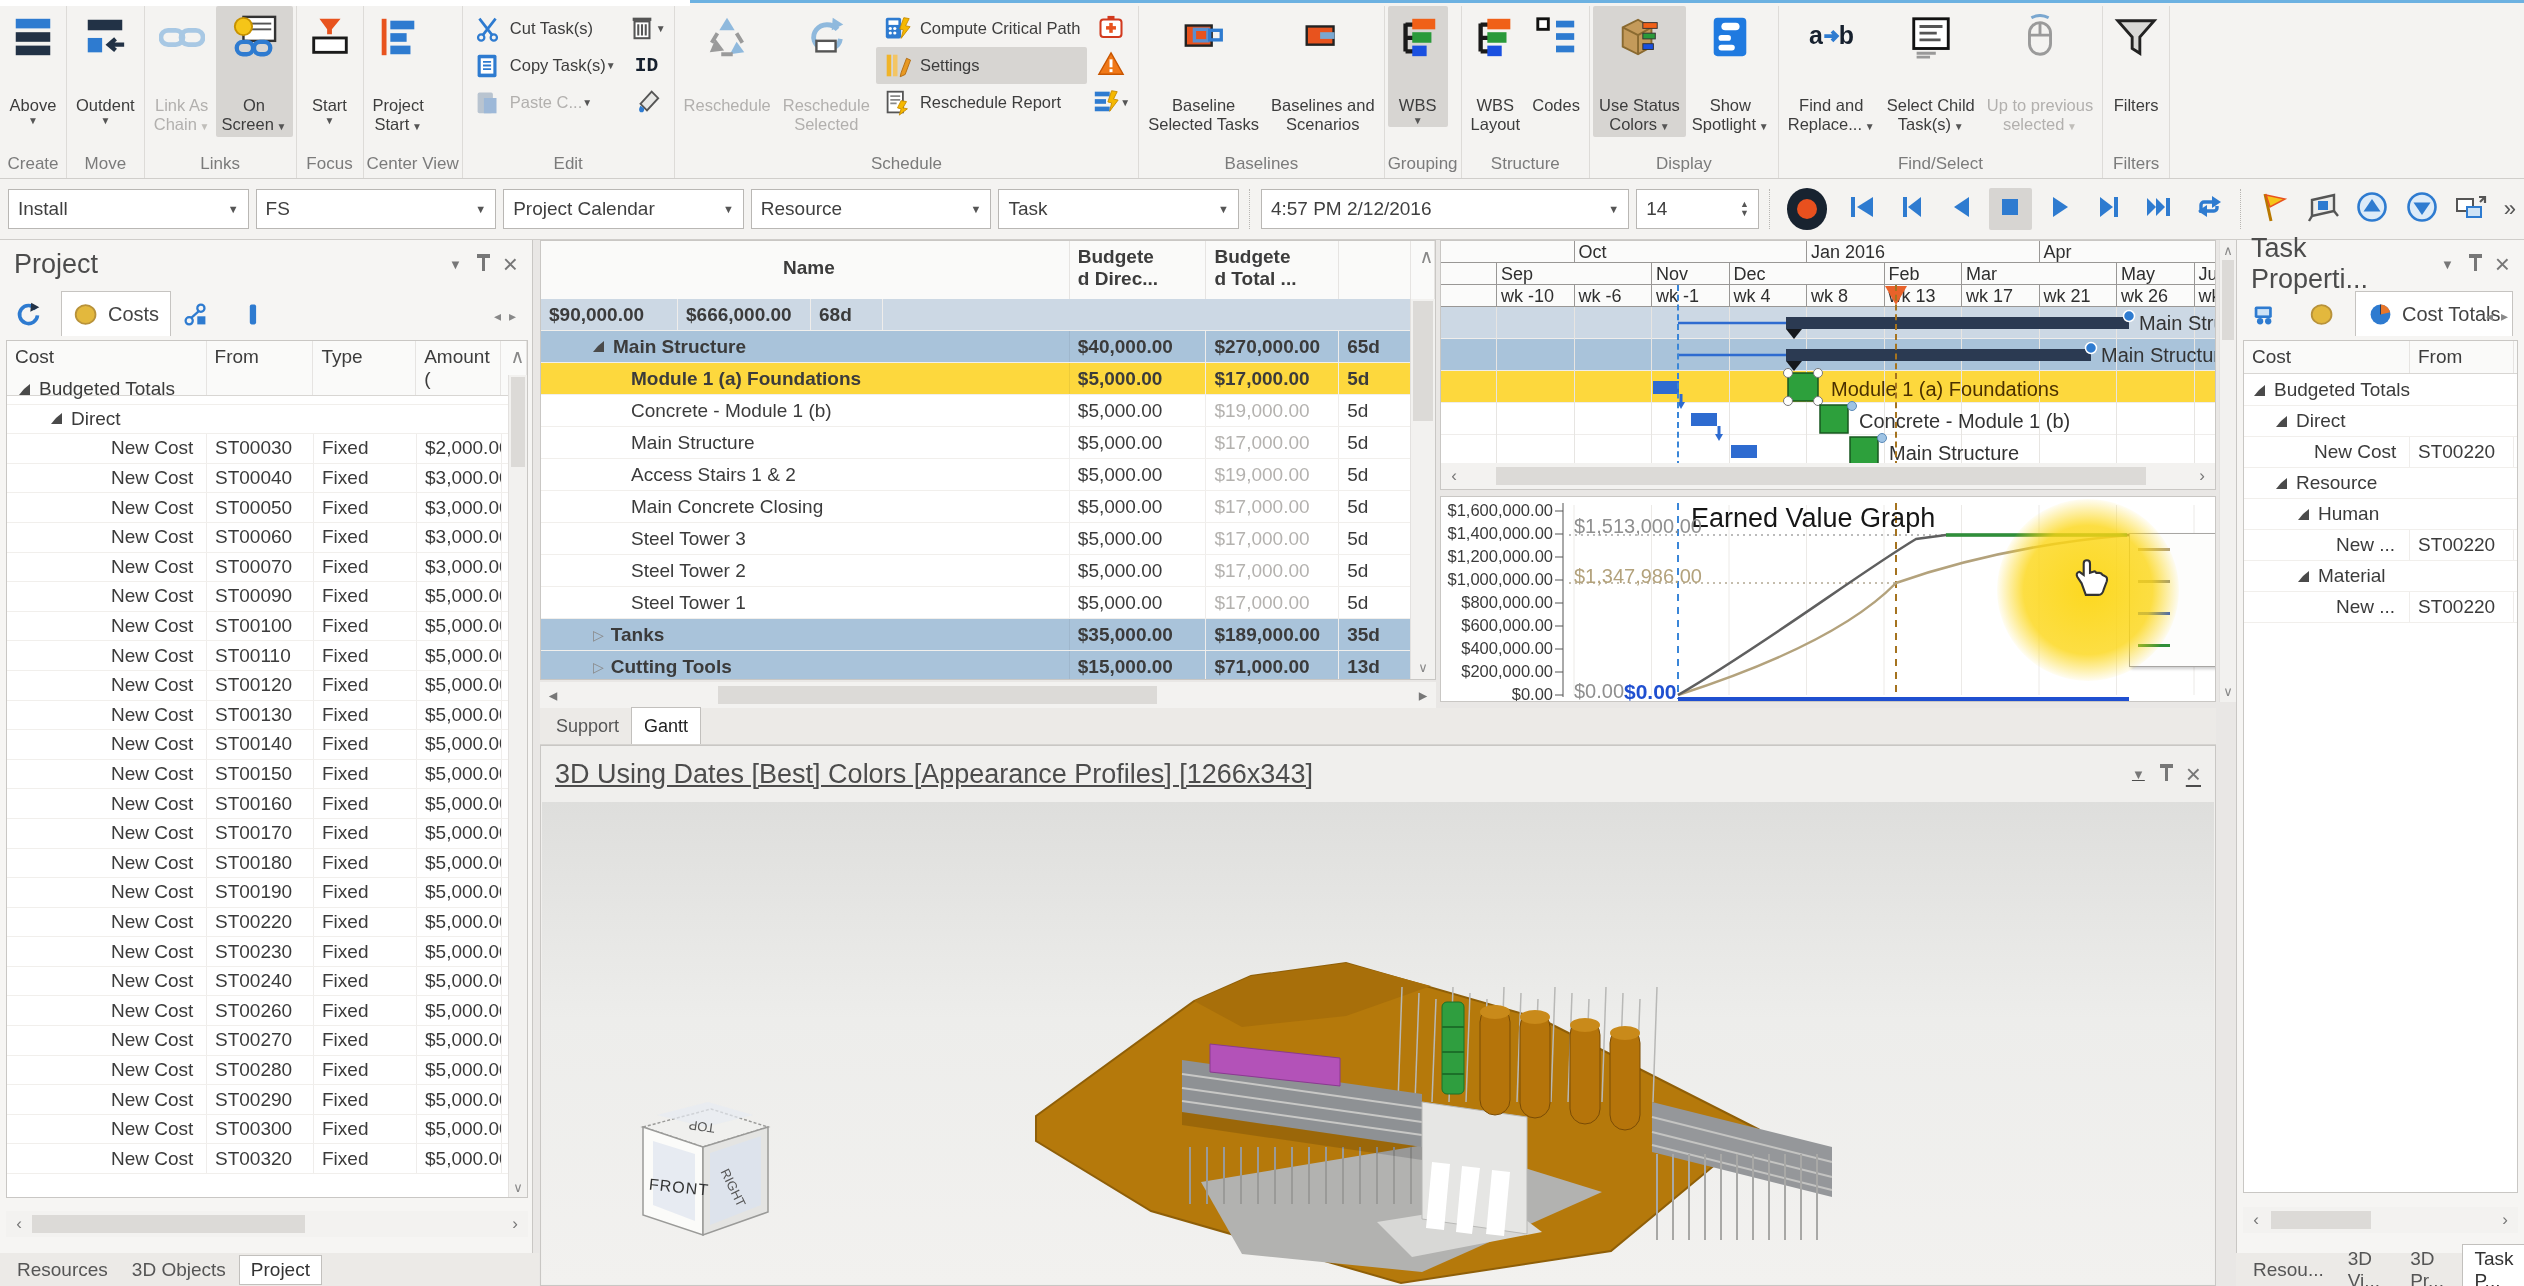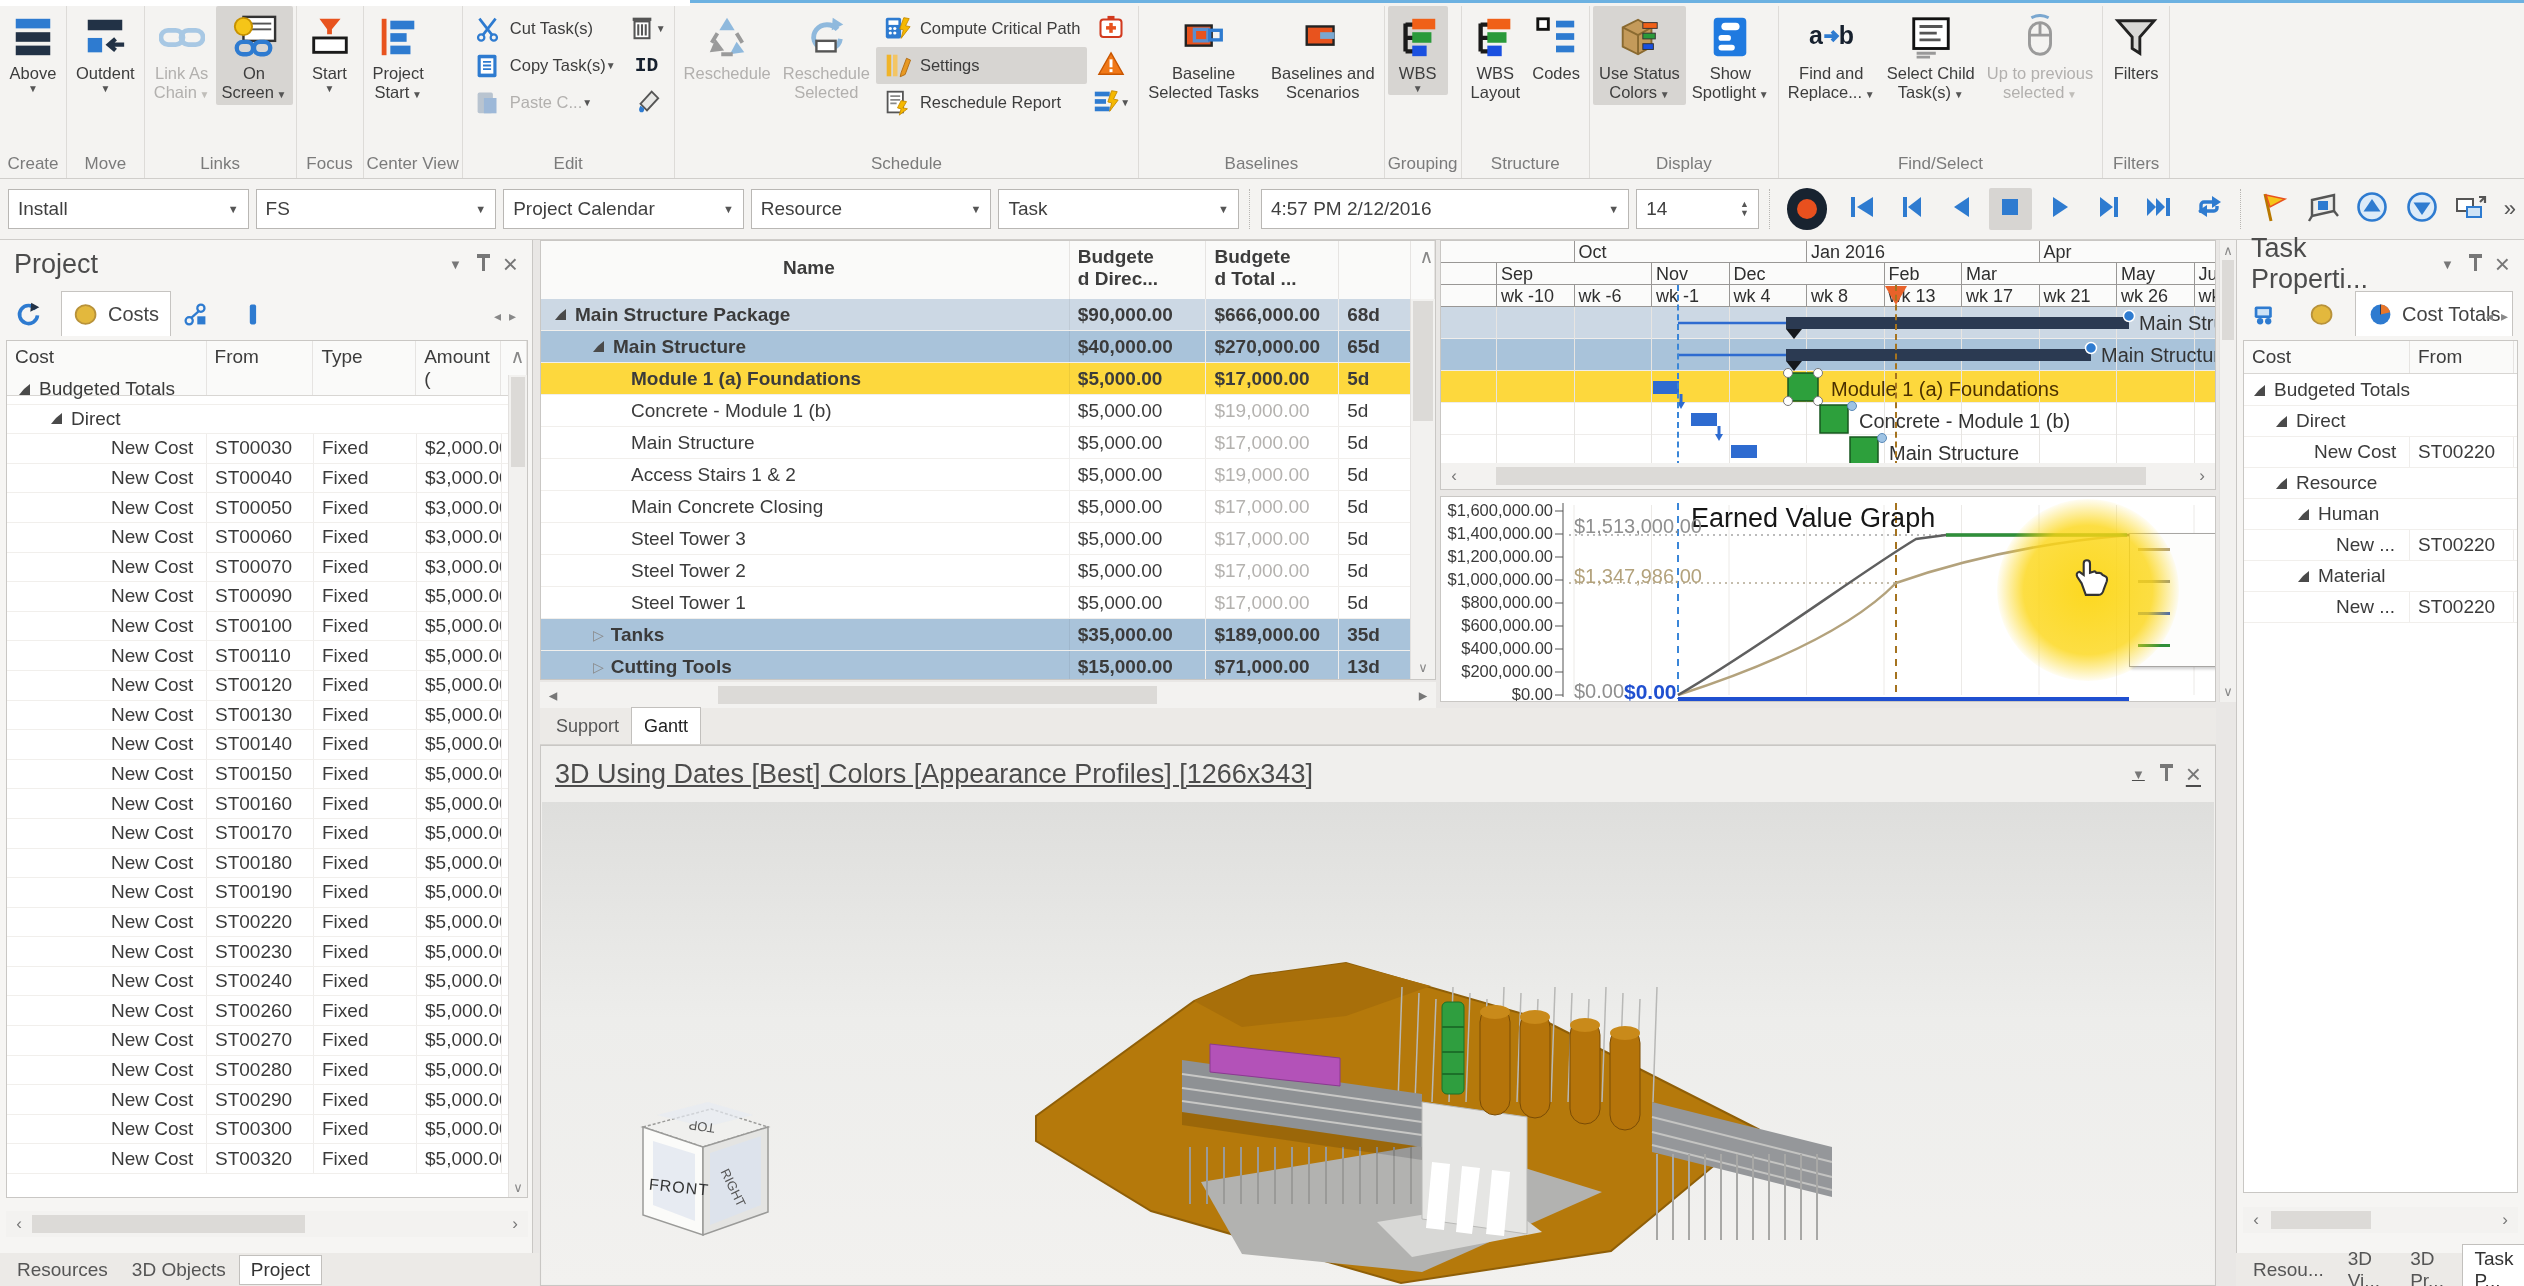--- a/index.html
+++ b/index.html
@@ -10,21 +10,21 @@
   .top-strip .blue{position:absolute;left:690px;top:0;right:0;height:3px;background:#6cb1e1;}
   
   .ribbon{position:absolute;left:0;top:6px;width:2524px;height:172px;background:#f4f3f1;border-bottom:1px solid #d0cecb;}
   .rgroups{display:flex;height:100%;}
   .rgroup{display:flex;flex-direction:column;border-right:1px solid #dddbd8;padding:0 3px;}
   .ritems{display:flex;flex:1;align-items:flex-start;}
   .rgroup-label{height:26px;line-height:24px;text-align:center;color:#7b7b7b;font-size:17px;}
   .bbtn{display:flex;flex-direction:column;align-items:center;padding:7px 6px 1px;border-radius:2px;cursor:default;}
   .bbtn .icon{width:48px;height:48px;display:flex;align-items:center;justify-content:center;margin-bottom:3px;}
   .bbtn .icon svg{width:46px;height:46px;}
-  .bbtn .lbl{font-size:16.5px;line-height:19px;color:#3d3d3d;text-align:center;}
+  .bbtn .lbl{font-size:16.5px;line-height:19px;color:#3d3d3d;text-align:center;margin-top:32px;}
   .bbtn.sel{background:#d7d5d2;}
   .bbtn.dis .lbl{color:#b2b0ae;}
   .arrow-glyph{font-size:10px;color:#555;}
   .bbtn.dis .arrow-glyph{color:#c0beba;}
   .scol{display:flex;flex-direction:column;padding-top:4px;}
   .sbtn{display:flex;align-items:center;height:37px;padding:0 7px;font-size:16.5px;color:#3d3d3d;border-radius:2px;white-space:nowrap;}
   .sbtn .icon{width:30px;height:28px;margin-right:7px;display:flex;align-items:center;justify-content:center;}
   .sbtn .icon svg{width:27px;height:27px;}
   .sbtn.sel{background:#d7d5d2;}
   .sbtn.dis{color:#b2b0ae;}
@@ -912,24 +912,20 @@
         <div class="th" style="width: 530px; text-align: center; padding-top: 16px; font-weight: bold;">Name</div>
         <div class="th" style="width: 137px; font-weight: bold;">Budgete
 d Direc...</div>
         <div class="th" style="width: 133px; font-weight: bold;">Budgete
 d Total ...</div>
         <div class="th" style="width: 72px; font-weight: bold;"></div>
         <div class="th" style="width: 24px; text-align: center; color: rgb(136, 136, 136); padding-top: 5px;">∧</div>
       </div>
       <div style="position: absolute; inset: 58px 24px 0px 0px; overflow: hidden;">
         <div class="trow sel-pkg" style="height: 32px;">
-          <div class="td" style="width: 530px; border-right: 1px solid rgba(0, 0, 0, 0.06); padding-left: 14px;">
-            <span class="tri"></span>
-            <span style="font-weight: bold;">Main Structure Package</span>
-          </div>
           <div class="td" style="width: 137px; font-weight: bold;">$90,000.00</div>
           <div class="td" style="width: 133px; font-weight: bold;">$666,000.00</div>
           <div class="td" style="width: 72px; font-weight: bold;">68d</div>
         </div>
         <div class="trow sel-blue" style="height: 32px;">
           <div class="td" style="width: 530px; border-right: 1px solid rgba(0, 0, 0, 0.06); padding-left: 52px;">
             <span class="tri"></span>
             <span style="font-weight: bold;">Main Structure</span>
           </div>
           <div class="td" style="width: 137px; font-weight: bold;">$40,000.00</div>

